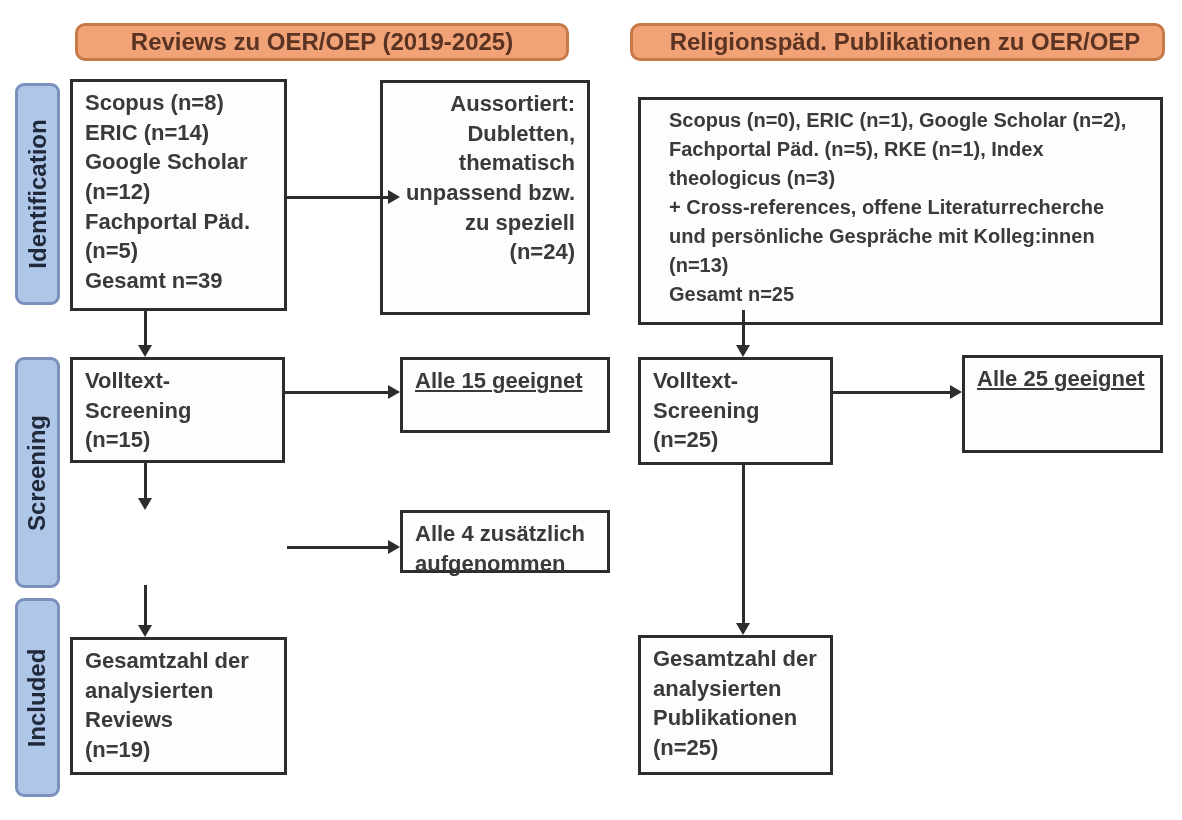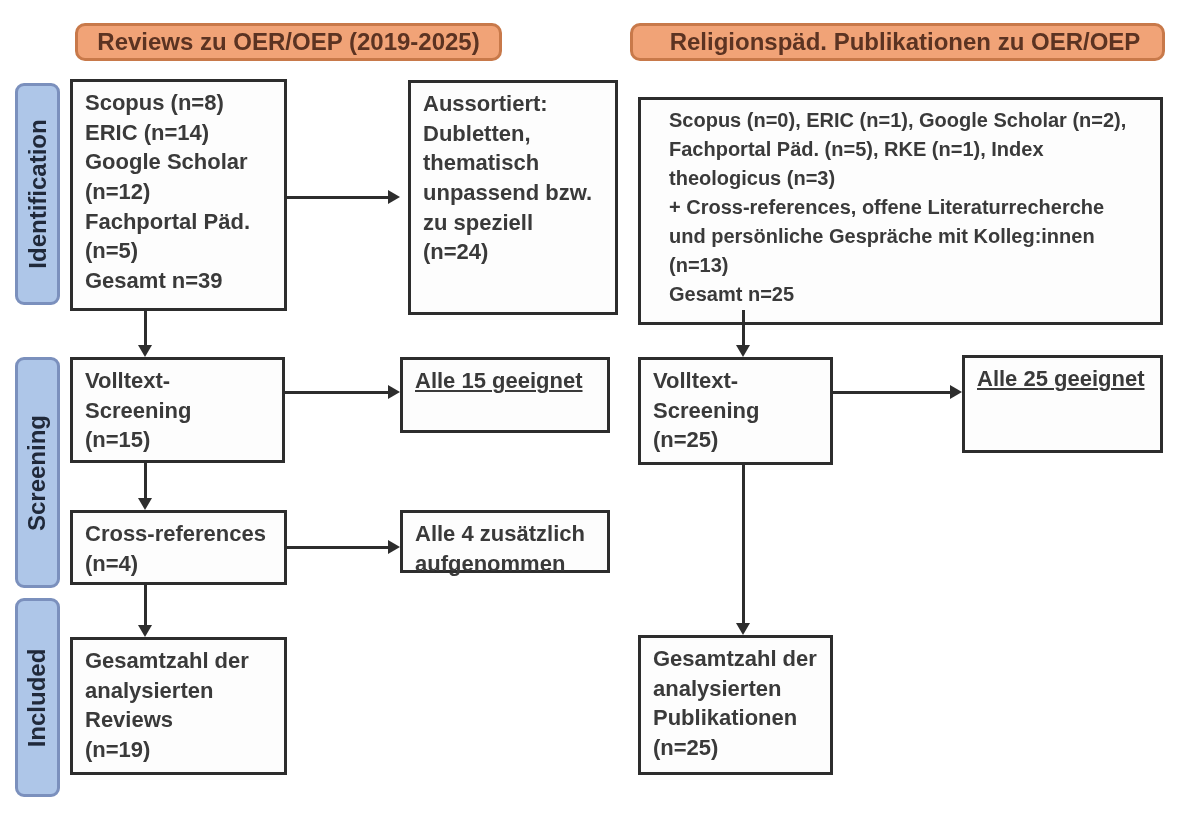--- a/index.html
+++ b/index.html
@@ -56,29 +56,29 @@
   .arrow-h{position:absolute;height:14px;}
   .arrow-h::before{content:"";position:absolute;left:0;right:10px;top:5.5px;height:3px;background:var(--arrow);}
   .arrow-h::after{content:"";position:absolute;right:0;top:0;width:0;height:0;
     border-left:12px solid var(--arrow);border-top:7px solid transparent;border-bottom:7px solid transparent;}
   .arrow-v{position:absolute;width:14px;}
   .arrow-v::before{content:"";position:absolute;top:0;bottom:10px;left:5.5px;width:3px;background:var(--arrow);}
   .arrow-v::after{content:"";position:absolute;bottom:0;left:0;width:0;height:0;
     border-top:12px solid var(--arrow);border-left:7px solid transparent;border-right:7px solid transparent;}
 
   
-  #hdr-left{left:75px;top:23px;width:427px;height:38px;}
+  #hdr-left{left:75px;top:23px;width:494px;height:38px;}
   #hdr-right{left:630px;top:23px;width:535px;height:38px;padding-left:15px;}
 
   #stage-identification{left:15px;top:83px;width:45px;height:222px;}
   #stage-screening{left:15px;top:357px;width:45px;height:231px;}
   #stage-included{left:15px;top:598px;width:45px;height:199px;}
 
   #box-l-sources{left:70px;top:79px;width:217px;height:232px;}
-  #box-l-excluded{left:408px;top:80px;width:210px;height:235px;}
+  #box-l-excluded{left:380px;top:80px;width:210px;height:235px;text-align:right;}
   #box-l-fulltext{left:70px;top:357px;width:215px;height:106px;}
   #box-l-fulltext-result{left:400px;top:357px;width:210px;height:76px;text-decoration:underline;}
   #box-l-crossref{left:70px;top:510px;width:217px;height:75px;}
   #box-l-crossref-result{left:400px;top:510px;width:210px;height:63px;}
   #box-l-included{left:70px;top:637px;width:217px;height:138px;}
 
   #box-r-sources{left:638px;top:82px;width:525px;height:228px;}
   #box-r-fulltext{left:638px;top:357px;width:195px;height:108px;}
   #box-r-fulltext-result{left:962px;top:355px;width:201px;height:98px;text-decoration:underline;}
   #box-r-included{left:638px;top:635px;width:195px;height:140px;}
@@ -133,24 +133,20 @@
 (n=24)</span>
   </div>
   <div class="box" id="box-l-fulltext">
     <span class="txt">Volltext-
 Screening
 (n=15)</span>
   </div>
   <div class="box" id="box-l-fulltext-result">
     <span class="txt">Alle 15 geeignet</span>
   </div>
-  <div class="box" id="box-l-crossref">
-    <span class="txt">Cross-references
-(n=4)</span>
-  </div>
   <div class="box" id="box-l-crossref-result">
     <span class="txt">Alle 4 zusätzlich
 aufgenommen</span>
   </div>
   <div class="box" id="box-l-included">
     <span class="txt">Gesamtzahl der
 analysierten
 Reviews
 (n=19)</span>
   </div>

